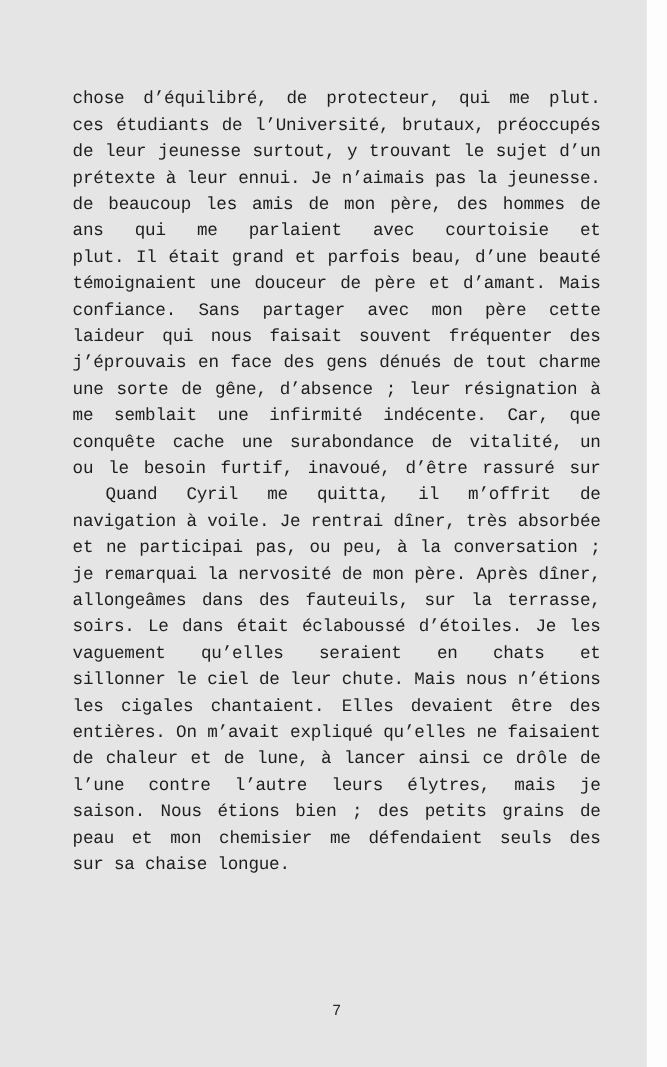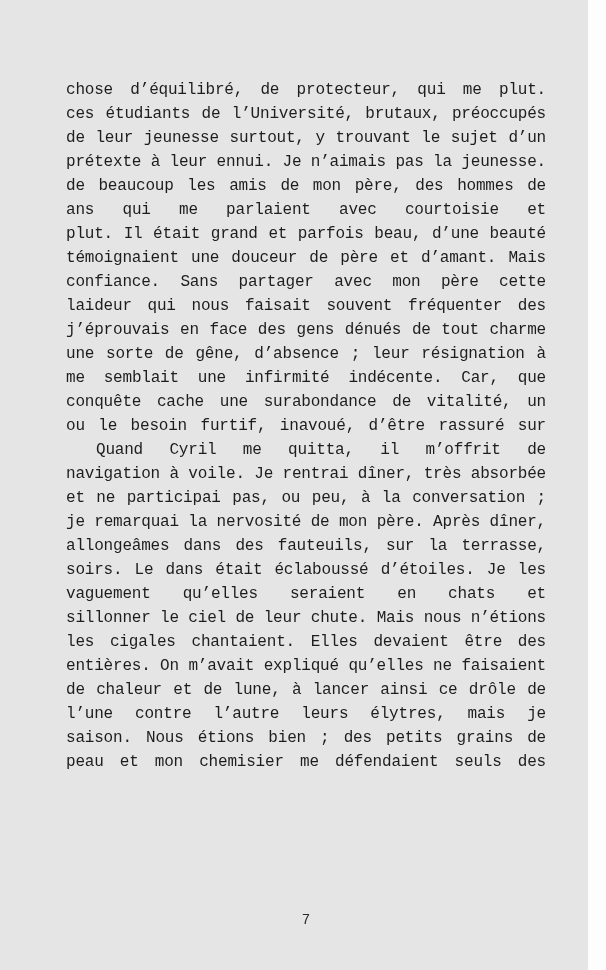--- a/index.html
+++ b/index.html
@@ -77,15 +77,16 @@
       <div class="line">allongeâmes dans des fauteuils, sur la terrasse, comme tous les</div>
       <div class="line">soirs. Le dans était éclaboussé d’étoiles. Je les regardais, espérant</div>
       <div class="line">vaguement qu’elles seraient en chats et commenceraient à</div>
       <div class="line">sillonner le ciel de leur chute. Mais nous n’étions qu’au début de</div>
       <div class="line">les cigales chantaient. Elles devaient être des milliers, ivres</div>
       <div class="line">entières. On m’avait expliqué qu’elles ne faisaient que frotter</div>
       <div class="line">de chaleur et de lune, à lancer ainsi ce drôle de cri des nuits</div>
       <div class="line">l’une contre l’autre leurs élytres, mais je préférais croire à ce</div>
       <div class="line">saison. Nous étions bien ; des petits grains de sable entre ma</div>
       <div class="line">peau et mon chemisier me défendaient seuls des tendres assauts</div>
+      <div class="line lastline">sur sa chaise longue.</div>
     </div>
   <div class="folio">7</div>
 </div>
 
 </body></html>

